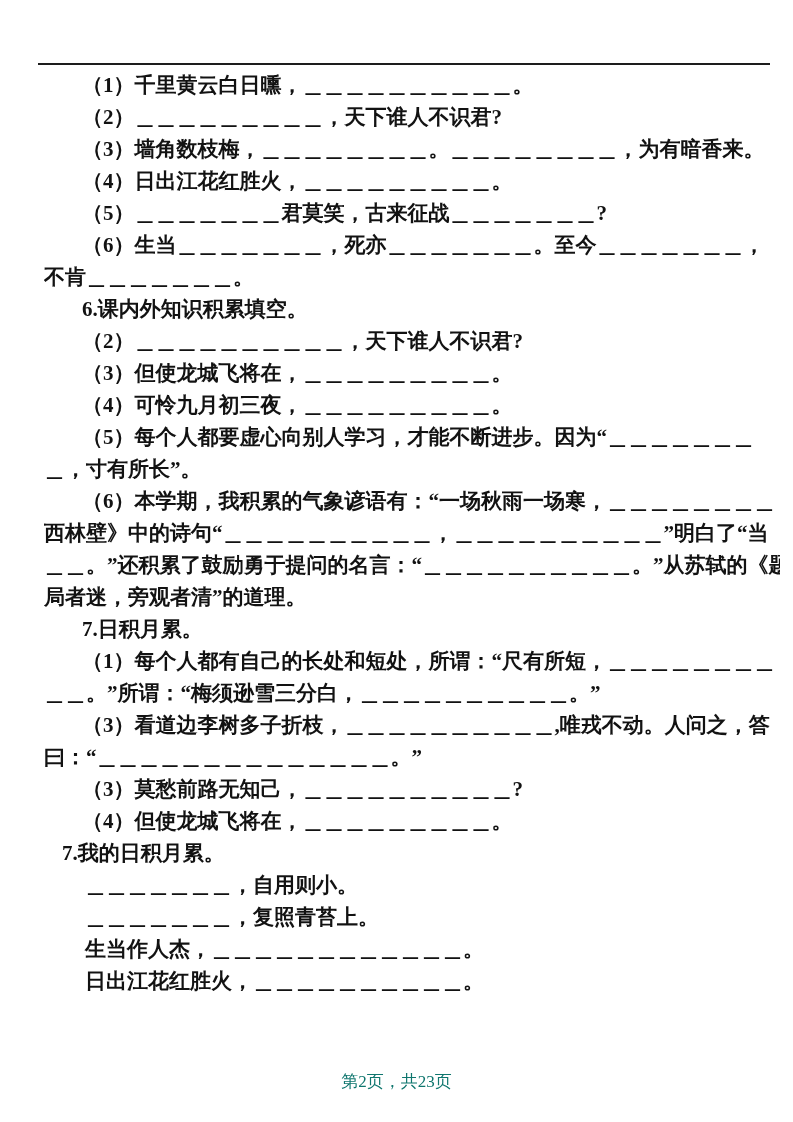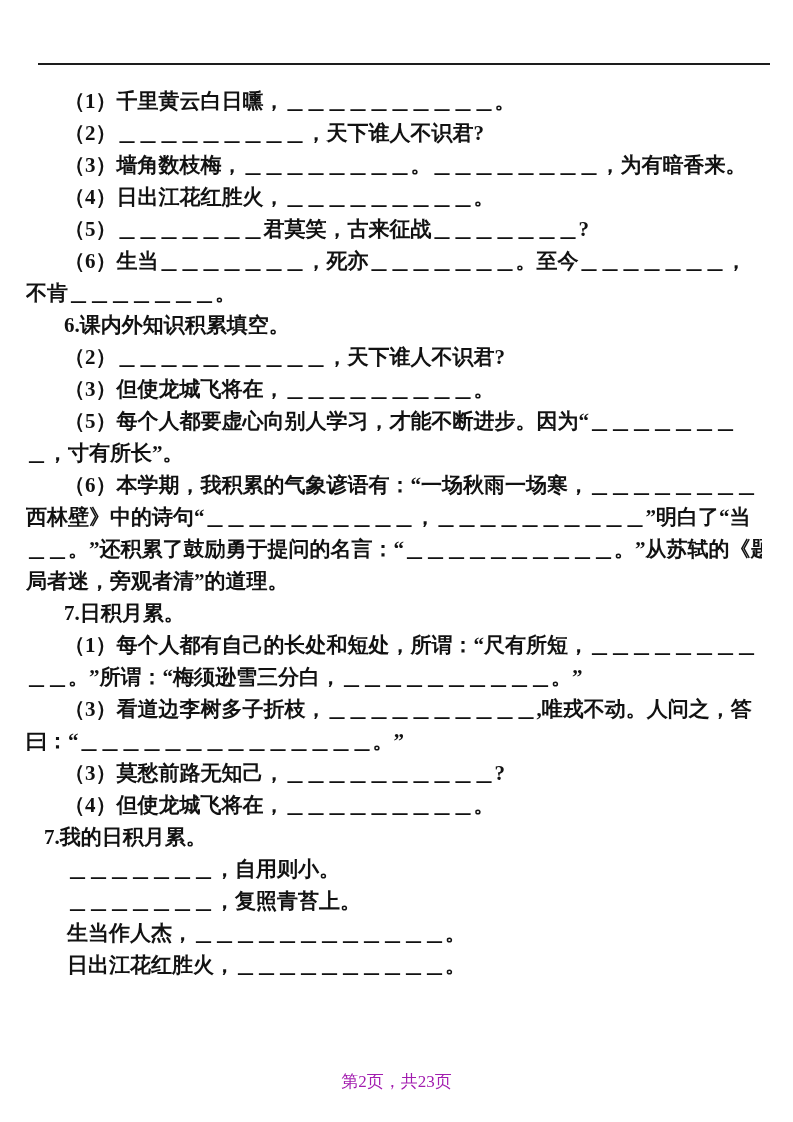--- a/index.html
+++ b/index.html
@@ -19,24 +19,23 @@
   .rule {
     position: absolute;
     left: 38px;
     top: 63px;
     width: 732px;
     height: 2px;
     background: #1d1d1d;
   }
   .content {
     position: absolute;
-    left: 26px;
+    left: 44px;
     top: 69px;
     width: 736px;
-    margin-top: 16px;
   }
   .ln {
     height: 32px;
     line-height: 32px;
     font-size: 21px;
     font-weight: bold;
     white-space: nowrap;
     overflow: hidden;
   }
   .ind   { padding-left: 38px; }  
@@ -45,40 +44,41 @@
   .cont  { padding-left: 0; }     
   .footer {
     position: absolute;
     left: 0;
     top: 1066px;
     width: 793px;
     text-align: center;
     font-size: 17px;
     font-weight: normal;
     line-height: 32px;
-    color: #a21caf;
+    color: #0f766e;
   }
 </style>
 </head>
 <body>
 
 <div class="page">
   <div class="rule"></div>
 
   <div class="content">
     <div class="ln ind">（1）千里黄云白日曛，＿＿＿＿＿＿＿＿＿＿。</div>
     <div class="ln ind">（2）＿＿＿＿＿＿＿＿＿，天下谁人不识君?</div>
     <div class="ln ind">（3）墙角数枝梅，＿＿＿＿＿＿＿＿。＿＿＿＿＿＿＿＿，为有暗香来。</div>
     <div class="ln ind">（4）日出江花红胜火，＿＿＿＿＿＿＿＿＿。</div>
     <div class="ln ind">（5）＿＿＿＿＿＿＿君莫笑，古来征战＿＿＿＿＿＿＿?</div>
     <div class="ln ind">（6）生当＿＿＿＿＿＿＿，死亦＿＿＿＿＿＿＿。至今＿＿＿＿＿＿＿，</div>
     <div class="ln cont">不肯＿＿＿＿＿＿＿。</div>
     <div class="ln ind">6.课内外知识积累填空。</div>
     <div class="ln ind">（2）＿＿＿＿＿＿＿＿＿＿，天下谁人不识君?</div>
     <div class="ln ind">（3）但使龙城飞将在，＿＿＿＿＿＿＿＿＿。</div>
+    <div class="ln ind">（4）可怜九月初三夜，＿＿＿＿＿＿＿＿＿。</div>
     <div class="ln ind">（5）每个人都要虚心向别人学习，才能不断进步。因为“＿＿＿＿＿＿＿</div>
     <div class="ln cont">＿，寸有所长”。</div>
     <div class="ln ind">（6）本学期，我积累的气象谚语有：“一场秋雨一场寒，＿＿＿＿＿＿＿＿</div>
     <div class="ln cont">西林壁》中的诗句“＿＿＿＿＿＿＿＿＿＿，＿＿＿＿＿＿＿＿＿＿”明白了“当</div>
     <div class="ln cont">＿＿。”还积累了鼓励勇于提问的名言：“＿＿＿＿＿＿＿＿＿＿。”从苏轼的《题</div>
     <div class="ln cont">局者迷，旁观者清”的道理。</div>
     <div class="ln ind">7.日积月累。</div>
     <div class="ln ind">（1）每个人都有自己的长处和短处，所谓：“尺有所短，＿＿＿＿＿＿＿＿</div>
     <div class="ln cont">＿＿。”所谓：“梅须逊雪三分白，＿＿＿＿＿＿＿＿＿＿。”</div>
     <div class="ln ind">（3）看道边李树多子折枝，＿＿＿＿＿＿＿＿＿＿,唯戎不动。人问之，答</div>

